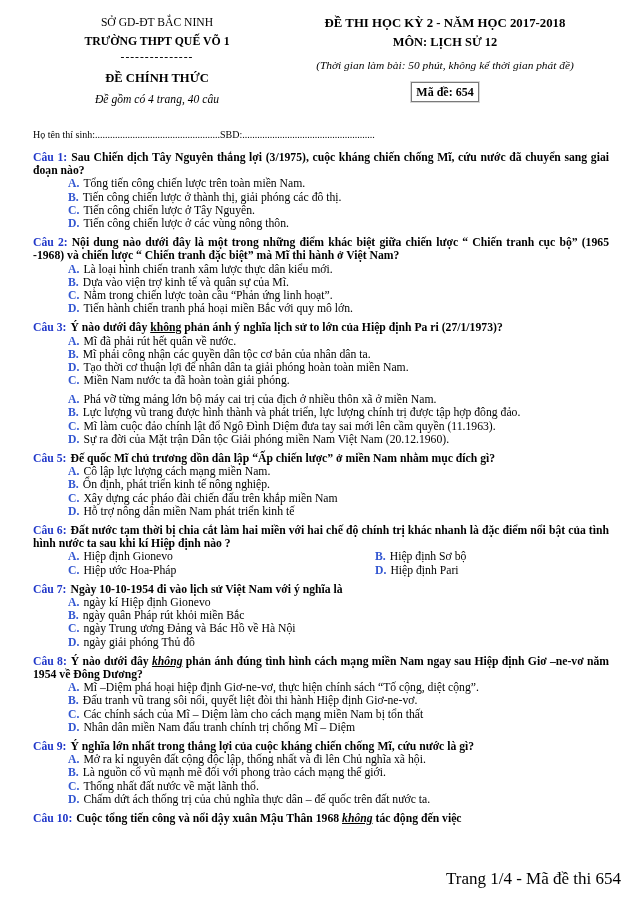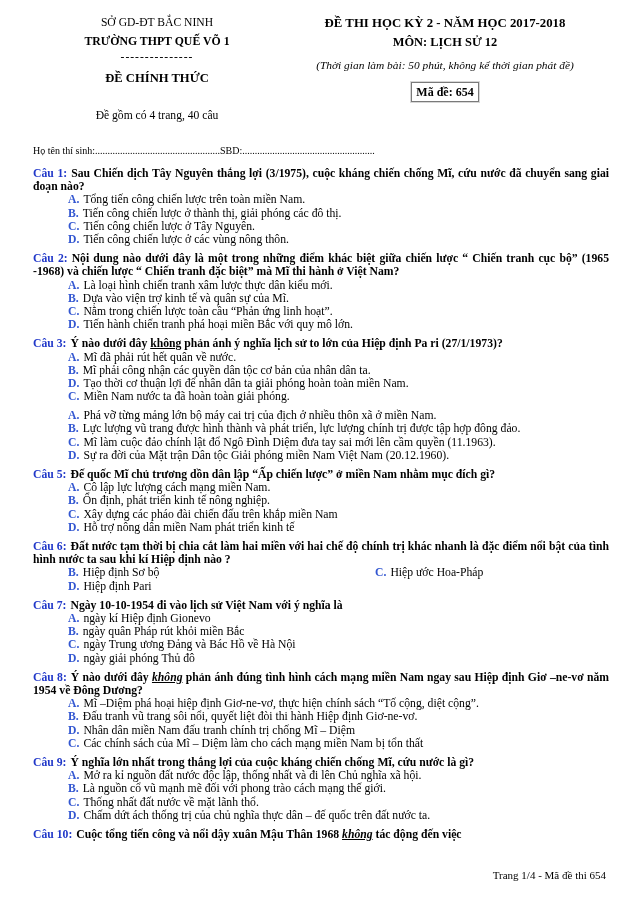--- a/index.html
+++ b/index.html
@@ -10,21 +10,21 @@
   .page{padding:14px 28px 0 33px;}
 
   
   .header{display:flex;align-items:flex-start;}
   .h-left{width:248px;text-align:center;line-height:1.55;}
   .h-right{flex:1;text-align:center;line-height:1.5;}
   .dept{font-size:11.6px;}
   .school{font-size:11.8px;font-weight:bold;}
   .divider{font-size:11.6px;letter-spacing:1px;line-height:1.2;}
   .exam-type{font-size:12.6px;font-weight:bold;margin-top:5px;text-align:center;}
-  .note{font-size:11.6px;margin-top:18px;}
+  .note{font-size:11.6px;font-style:italic;margin-top:2px;}
   .title{font-size:12.8px;font-weight:bold;}
   .subject{font-size:12.4px;font-weight:bold;}
   .duration{font-size:11.4px;font-style:italic;margin-top:5px;}
   .code-wrap{margin-top:5px;}
   .code{display:inline-block;border:1px solid #7a7a7a;box-shadow:0 0 0 1px #d7d7d7;
         padding:0 4px;font-weight:bold;font-size:12px;}
 
   
   .name-line{margin-top:20px;font-weight:normal;font-size:10px;
              white-space:nowrap;overflow:hidden;}
@@ -35,21 +35,21 @@
   .q-head{margin:0;font-weight:bold;font-size:11.7px;line-height:13.3px;text-align:justify;}
   .q-label{color:var(--label-blue,#2138c9);margin-right:4px;}
   .option{margin:0;padding-left:35px;font-size:11.7px;line-height:13.3px;}
   .opt-letter{color:var(--option-blue,#3357d1);font-weight:bold;margin-right:4px;}
   .options.two-col{display:grid;grid-template-columns:307px 1fr;}
   .options.two-col .option{padding-left:35px;}
   .em-bu{text-decoration:underline;}
   .em-biu{font-style:italic;text-decoration:underline;}
 
   
-  .footer{position:absolute;right:31px;top:869px;font-size:11px;}
+  .footer{position:absolute;right:16px;top:869px;font-size:17px;}
 </style>
 </head>
 <body>
 
 <div class="page">
 
   <div class="header">
     <div class="h-left">
       <div class="dept">SỞ GD-ĐT BẮC NINH</div>
       <div class="school">TRƯỜNG THPT QUẾ VÕ 1</div>
@@ -110,47 +110,48 @@
         <div class="options">
           <p class="option"><span class="opt-letter">A.</span><span>Cô lập lực lượng cách mạng miền Nam.</span></p>
           <p class="option"><span class="opt-letter">B.</span><span>Ổn định, phát triển kinh tế nông nghiệp.</span></p>
           <p class="option"><span class="opt-letter">C.</span><span>Xây dựng các pháo đài chiến đấu trên khắp miền Nam</span></p>
           <p class="option"><span class="opt-letter">D.</span><span>Hỗ trợ nông dân miền Nam phát triển kinh tế</span></p>
         </div>
       </div>
       <div class="question">
         <p class="q-head"><span class="q-label">Câu 6:</span><span>Đất nước tạm thời bị chia cắt làm hai miền với hai chế độ chính trị khác nhanh là đặc điểm nổi bật của tình hình nước ta sau khi kí Hiệp định nào ?</span></p>
         <div class="options two-col">
+          <p class="option"><span class="opt-letter">A.</span><span>Hiệp định Gionevo</span></p>
           <p class="option"><span class="opt-letter">B.</span><span>Hiệp định Sơ bộ</span></p>
           <p class="option"><span class="opt-letter">C.</span><span>Hiệp ước Hoa-Pháp</span></p>
           <p class="option"><span class="opt-letter">D.</span><span>Hiệp định Pari</span></p>
         </div>
       </div>
       <div class="question">
         <p class="q-head"><span class="q-label">Câu 7:</span><span>Ngày 10-10-1954 đi vào lịch sử Việt Nam với ý nghĩa là</span></p>
         <div class="options">
           <p class="option"><span class="opt-letter">A.</span><span>ngày kí Hiệp định Gionevo</span></p>
           <p class="option"><span class="opt-letter">B.</span><span>ngày quân Pháp rút khỏi miền Bắc</span></p>
           <p class="option"><span class="opt-letter">C.</span><span>ngày Trung ương Đảng và Bác Hồ về Hà Nội</span></p>
           <p class="option"><span class="opt-letter">D.</span><span>ngày giải phóng Thủ đô</span></p>
         </div>
       </div>
       <div class="question">
         <p class="q-head"><span class="q-label">Câu 8:</span><span>Ý nào dưới đây </span><span class="em-biu">không</span><span> phản ánh đúng tình hình cách mạng miền Nam ngay sau Hiệp định Giơ –ne-vơ năm 1954 về Đông Dương?</span></p>
         <div class="options">
           <p class="option"><span class="opt-letter">A.</span><span>Mĩ –Diệm phá hoại hiệp định Giơ-ne-vơ, thực hiện chính sách “Tố cộng, diệt cộng”.</span></p>
           <p class="option"><span class="opt-letter">B.</span><span>Đấu tranh vũ trang sôi nổi, quyết liệt đòi thi hành Hiệp định Giơ-ne-vơ.</span></p>
+          <p class="option"><span class="opt-letter">C.</span><span>Các chính sách của Mĩ – Diệm làm cho cách mạng miền Nam bị tổn thất</span></p>
           <p class="option"><span class="opt-letter">D.</span><span>Nhân dân miền Nam đấu tranh chính trị chống Mĩ – Diệm</span></p>
-          <p class="option"><span class="opt-letter">C.</span><span>Các chính sách của Mĩ – Diệm làm cho cách mạng miền Nam bị tổn thất</span></p>
         </div>
       </div>
       <div class="question">
         <p class="q-head"><span class="q-label">Câu 9:</span><span>Ý nghĩa lớn nhất trong thắng lợi của cuộc kháng chiến chống Mĩ, cứu nước là gì?</span></p>
         <div class="options">
-          <p class="option"><span class="opt-letter">A.</span><span>Mở ra kỉ nguồn đất nước độc lập, thống nhất và đi lên Chủ nghĩa xã hội.</span></p>
+          <p class="option"><span class="opt-letter">A.</span><span>Mở ra kỉ nguyên đất cộng độc lập, thống nhất và đi lên Chủ nghĩa xã hội.</span></p>
           <p class="option"><span class="opt-letter">B.</span><span>Là nguồn cổ vũ mạnh mẽ đối với phong trào cách mạng thế giới.</span></p>
           <p class="option"><span class="opt-letter">C.</span><span>Thống nhất đất nước về mặt lãnh thổ.</span></p>
           <p class="option"><span class="opt-letter">D.</span><span>Chấm dứt ách thống trị của chủ nghĩa thực dân – đế quốc trên đất nước ta.</span></p>
         </div>
       </div>
       <div class="question">
         <p class="q-head"><span class="q-label">Câu 10:</span><span>Cuộc tổng tiến công và nổi dậy xuân Mậu Thân 1968 </span><span class="em-biu">không</span><span> tác động đến việc</span></p>
       </div>
     </div>
 

